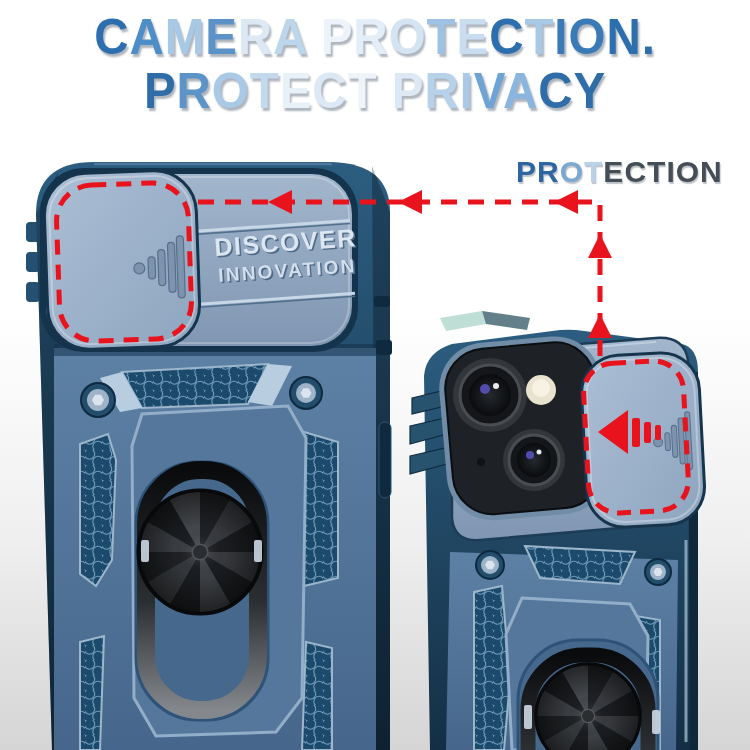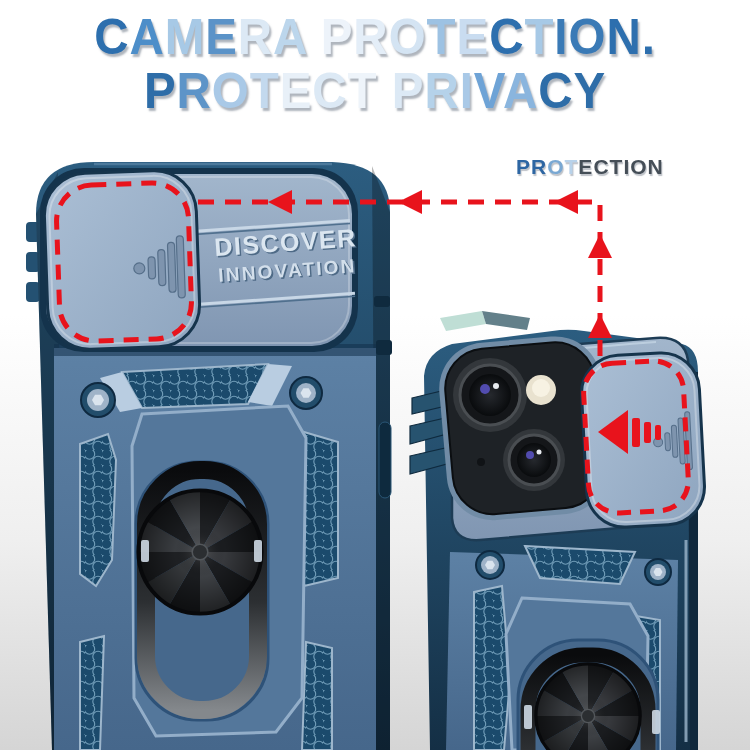--- a/index.html
+++ b/index.html
@@ -13,21 +13,21 @@
     position:absolute;left:0;width:750px;text-align:center;
     font-weight:bold;font-size:50px;letter-spacing:1px;white-space:pre;
     transform:scaleX(.95);
     text-shadow:2px 3px 2px rgba(95,108,124,.5);
     color:#2d6fae;
   }
   #title-line1{top:8px;}
   #title-line2{top:62px;}
   .protection-label{
     position:absolute;left:516px;top:155px;
-    font-weight:bold;font-size:21px;letter-spacing:1px;white-space:pre;
+    font-weight:bold;font-size:30px;letter-spacing:1px;white-space:pre;
     text-shadow:1px 2px 1px rgba(110,120,132,.45);
     color:#454e57;
   }
   .eng-text{font-family:"Liberation Sans",sans-serif;font-weight:bold;}
 </style>
 </head>
 <body>
 
 <div class="stage">
 

